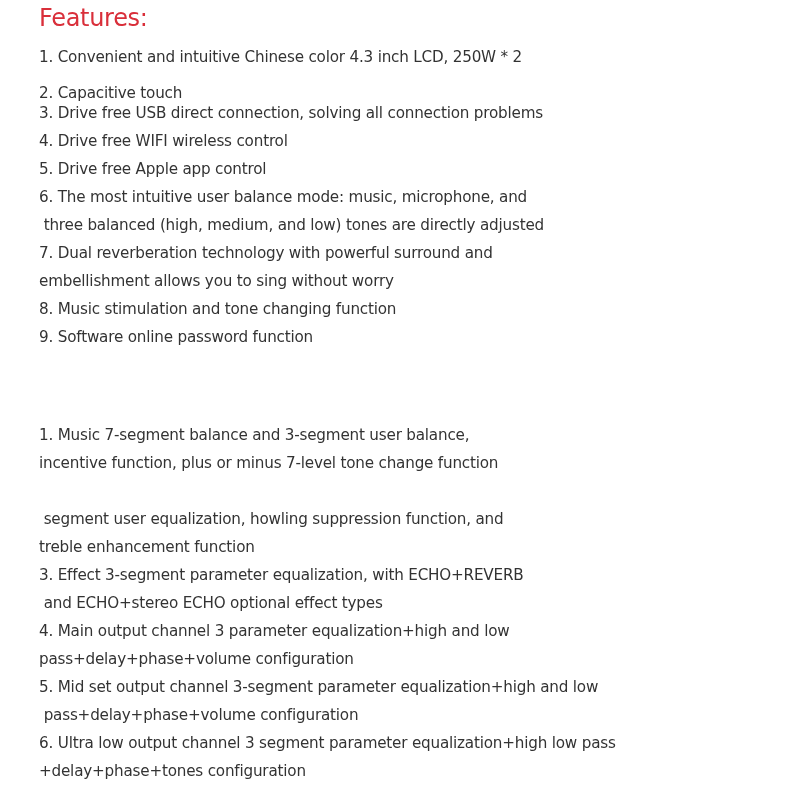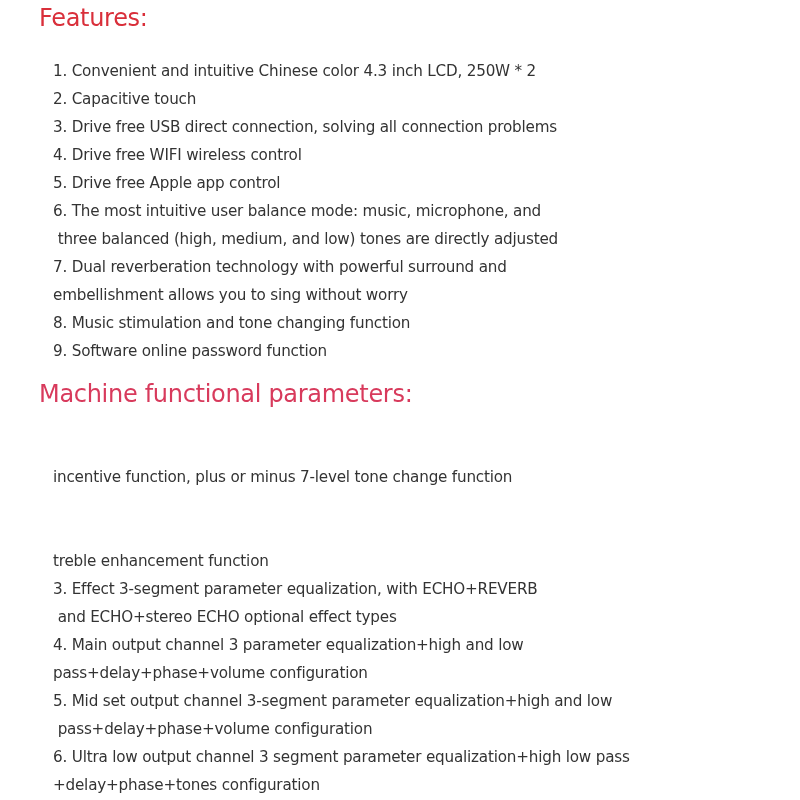--- a/index.html
+++ b/index.html
@@ -28,49 +28,50 @@
       font-weight: normal;
       font-size: 24px;
       letter-spacing: -0.3px;
       white-space: nowrap;
     }
     .heading.features { top: 4px; color: #d92f3a; }
     .heading.params { top: 380px; color: #d83a5c; }
     .line {
       position: absolute;
       left: 39px;
-      margin: 14px;
+      margin: 0;
       font-size: 15.2px;
       letter-spacing: -0.2px;
       color: #333333;
       white-space: pre;
       line-height: 20px;
     }
   </style>
 </head>
 <body>
 
 <div class="page">
   <h2 class="heading features">Features:</h2>
 
   <p class="line" style="top:47px">1. Convenient and intuitive Chinese color 4.3 inch LCD, 250W * 2</p>
-  <p class="line" style="top:75px">2. Capacitive touch</p>
+  <p class="line" style="top:83px">2. Capacitive touch</p>
   <p class="line" style="top:103px">3. Drive free USB direct connection, solving all connection problems</p>
   <p class="line" style="top:131px">4. Drive free WIFI wireless control</p>
   <p class="line" style="top:159px">5. Drive free Apple app control</p>
   <p class="line" style="top:187px">6. The most intuitive user balance mode: music, microphone, and</p>
   <p class="line" style="top:215px"> three balanced (high, medium, and low) tones are directly adjusted</p>
   <p class="line" style="top:243px">7. Dual reverberation technology with powerful surround and</p>
   <p class="line" style="top:271px">embellishment allows you to sing without worry</p>
   <p class="line" style="top:299px">8. Music stimulation and tone changing function</p>
   <p class="line" style="top:327px">9. Software online password function</p>
 
-  <h2 class="heading params">Machine functional parameters:</h2>
 
+  <p class="line" style="top:425px">1. Music 7-segment balance and 3-segment user balance,</p>
   <p class="line" style="top:453px">incentive function, plus or minus 7-level tone change function</p>
+  <p class="line" style="top:509px"> segment user equalization, howling suppression function, and</p>
   <p class="line" style="top:537px">treble enhancement function</p>
   <p class="line" style="top:565px">3. Effect 3-segment parameter equalization, with ECHO+REVERB</p>
   <p class="line" style="top:593px"> and ECHO+stereo ECHO optional effect types</p>
   <p class="line" style="top:621px">4. Main output channel 3 parameter equalization+high and low</p>
   <p class="line" style="top:649px">pass+delay+phase+volume configuration</p>
   <p class="line" style="top:677px">5. Mid set output channel 3-segment parameter equalization+high and low</p>
   <p class="line" style="top:705px"> pass+delay+phase+volume configuration</p>
   <p class="line" style="top:733px">6. Ultra low output channel 3 segment parameter equalization+high low pass</p>
   <p class="line" style="top:761px">+delay+phase+tones configuration</p>
 </div>

